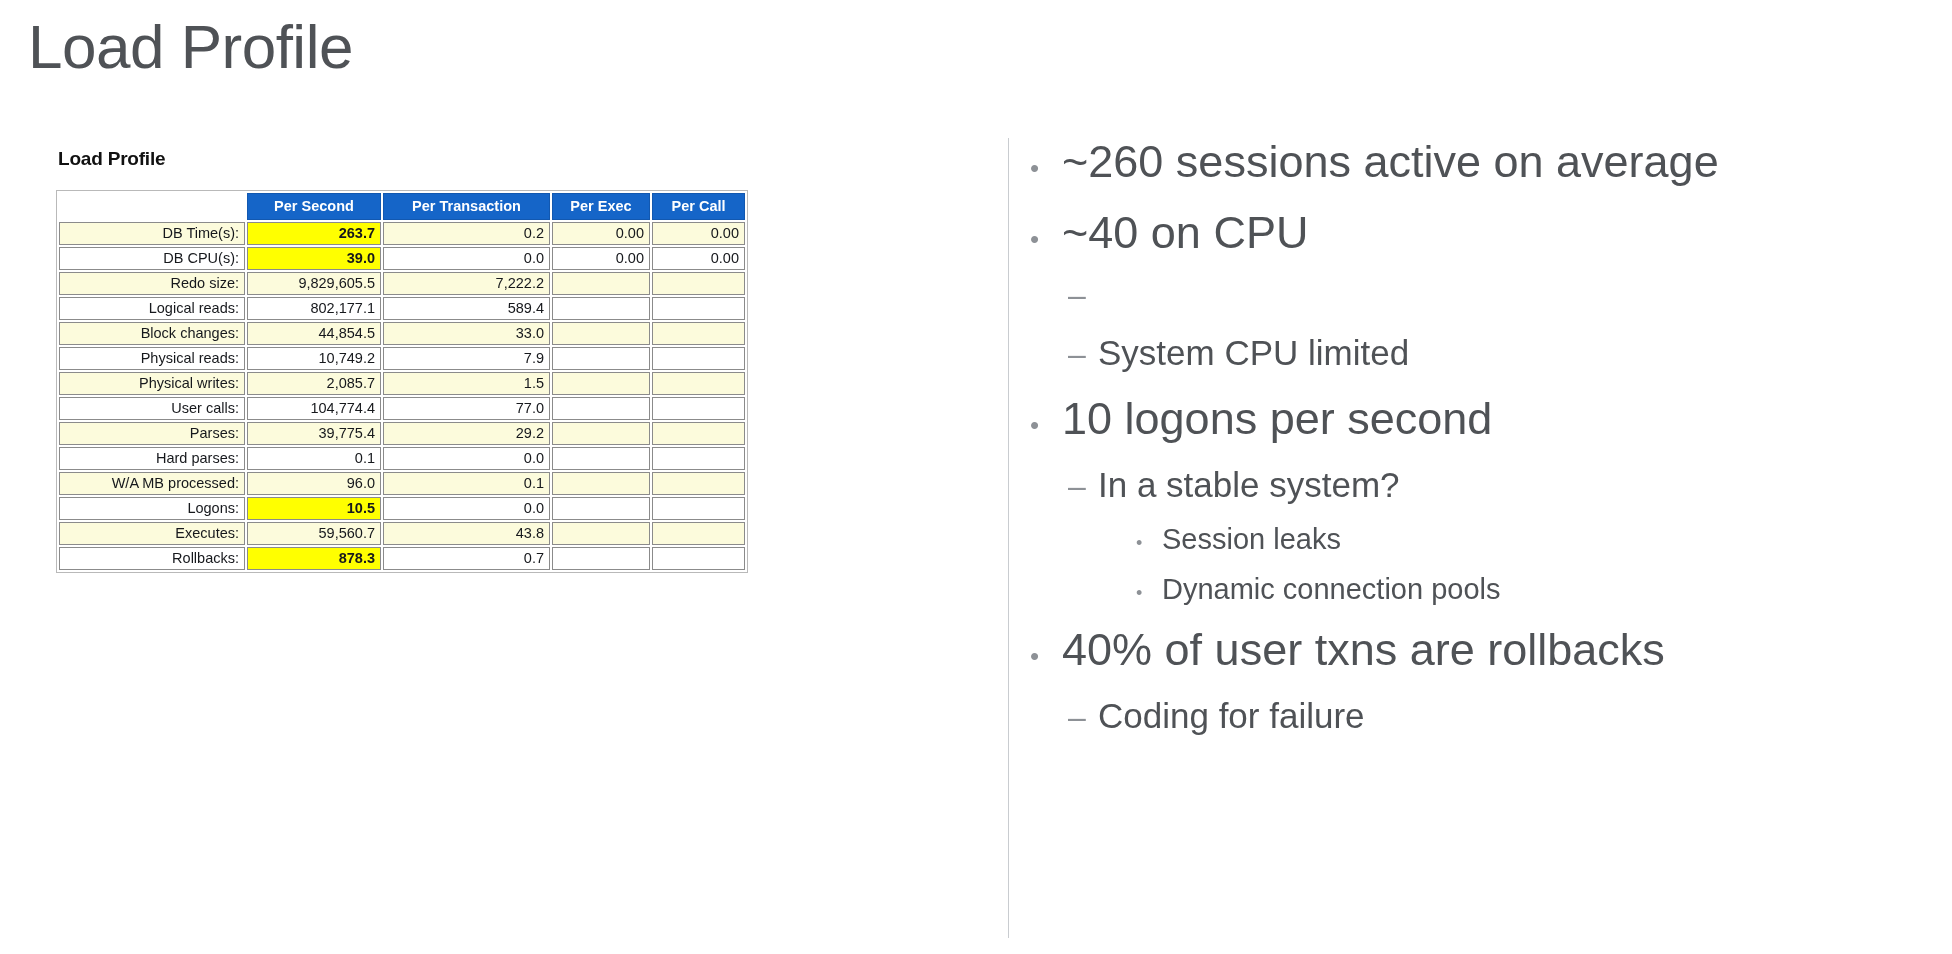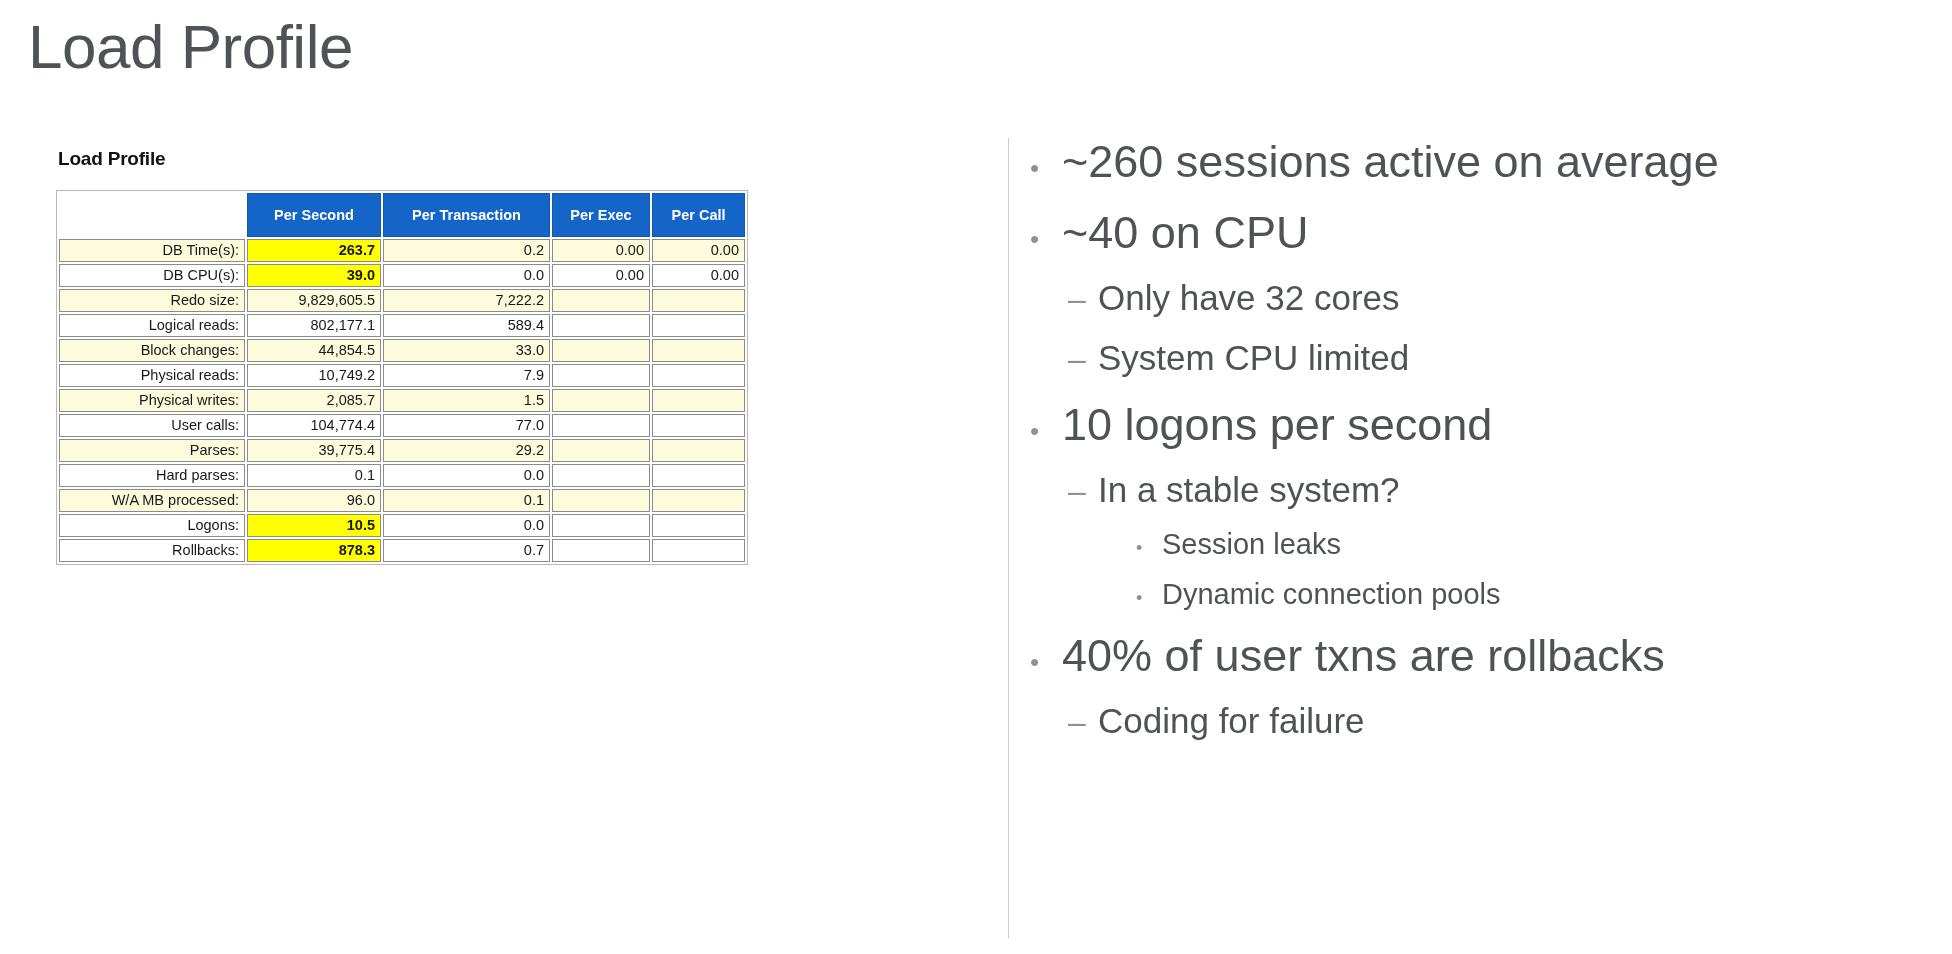--- a/index.html
+++ b/index.html
@@ -63,21 +63,21 @@
     box-sizing: border-box;
     overflow: hidden;
     white-space: nowrap;
   }
   table.awr th {
     background: #1565c8;
     color: #ffffff;
     font-weight: bold;
     text-align: center;
     font-size: 14.5px;
-    height: 44px;
+    height: 27px;
     border: 1px solid #1258b0;
   }
   table.awr th.corner {
     background: #ffffff;
     border: 1px solid #ffffff;
   }
   col.c-label  { width: 186px; }
   col.c-sec    { width: 134px; }
   col.c-txn    { width: 167px; }
   col.c-exec   { width: 98px; }
@@ -259,20 +259,27 @@
           <td class="num"></td>
           <td class="num"></td>
         </tr>
         <tr class="plain">
           <td class="label">Logons:</td>
           <td class="num hl">10.5</td>
           <td class="num">0.0</td>
           <td class="num"></td>
           <td class="num"></td>
         </tr>
+        <tr class="alt">
+          <td class="label">Executes:</td>
+          <td class="num">59,560.7</td>
+          <td class="num">43.8</td>
+          <td class="num"></td>
+          <td class="num"></td>
+        </tr>
         <tr class="plain">
           <td class="label">Rollbacks:</td>
           <td class="num hl">878.3</td>
           <td class="num">0.7</td>
           <td class="num"></td>
           <td class="num"></td>
         </tr>
       </tbody>
   </table>
 </div>
@@ -283,21 +290,20 @@
     <div class="b lvl1">
       <span class="mk">•</span>
       <span class="tx">~260 sessions active on average</span>
     </div>
     <div class="b lvl1">
       <span class="mk">•</span>
       <span class="tx">~40 on CPU</span>
     </div>
     <div class="b lvl2">
       <span class="mk">–</span>
-      <span class="tx">Only have 32 cores</span>
     </div>
     <div class="b lvl2">
       <span class="mk">–</span>
       <span class="tx">System CPU limited</span>
     </div>
     <div class="b lvl1">
       <span class="mk">•</span>
       <span class="tx">10 logons per second</span>
     </div>
     <div class="b lvl2">

